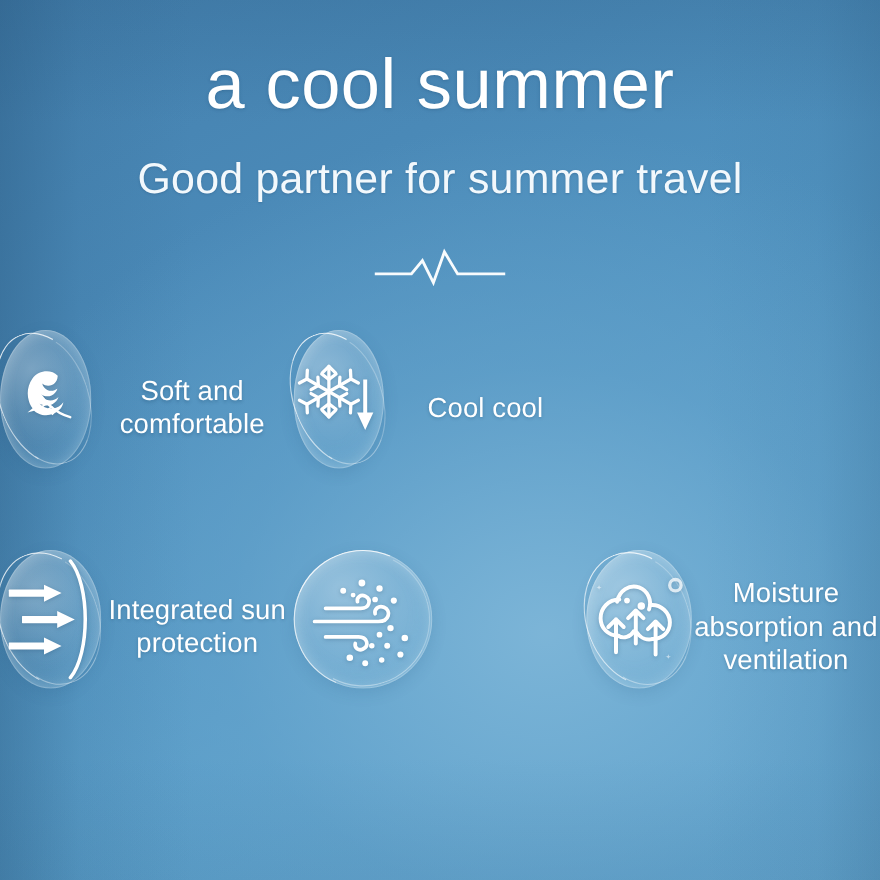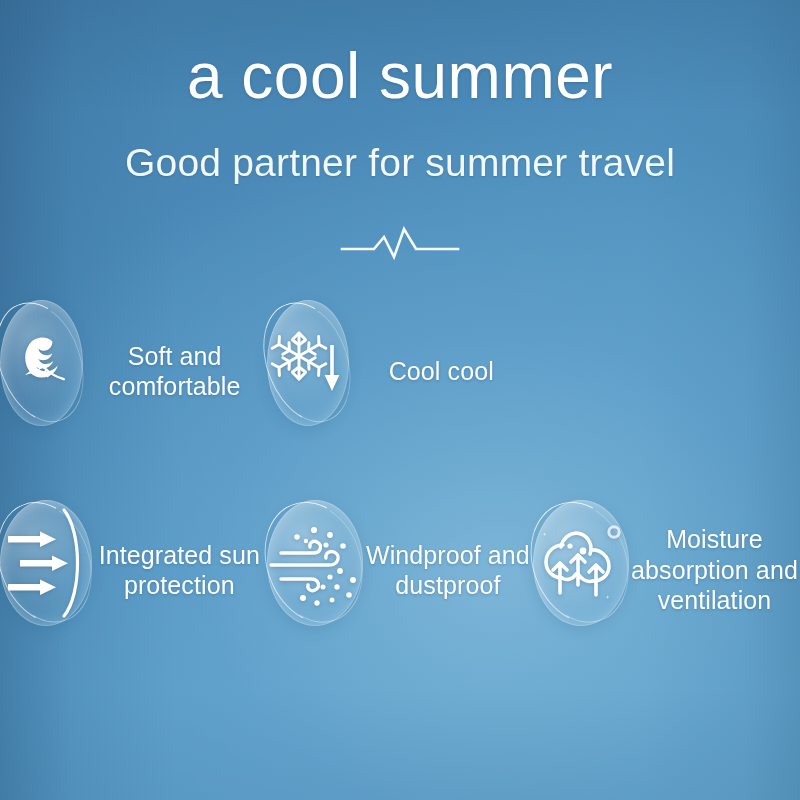--- a/index.html
+++ b/index.html
@@ -287,21 +287,20 @@
               <circle cx="63" cy="60" r="2.6"></circle>
               <circle cx="70" cy="70" r="2.7"></circle>
               <circle cx="56" cy="70" r="2.5"></circle>
               <circle cx="82" cy="78" r="2.8"></circle>
               <circle cx="36" cy="81" r="3.0"></circle>
               <circle cx="50" cy="86" r="2.7"></circle>
               <circle cx="65" cy="83" r="2.5"></circle>
             </g>
           </svg>
         </div>
-        <div class="caption">Windproof and dustproof</div>
       </div>
 
       <div class="cell">
         <div class="bubble">
           <svg width="96" height="92" viewBox="0 0 96 92">
             <g fill="none" stroke="#ffffff" stroke-width="3.6" stroke-linecap="round" stroke-linejoin="round">
 
               <path d="M30 28 C 20 28, 13 36, 13 45 C 13 54, 20 61, 29 61"></path>
 
               <path d="M28 30 C 30 20, 39 14, 48 17 C 56 20, 60 29, 57 37"></path>

